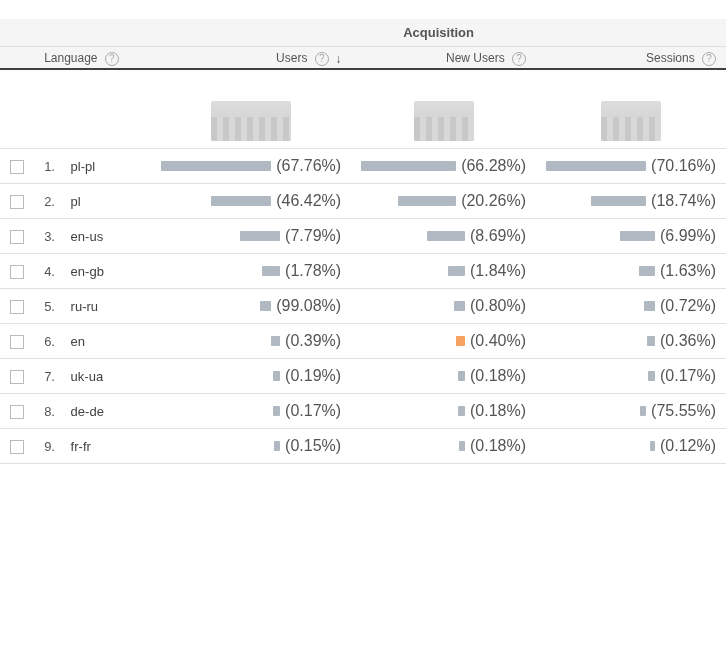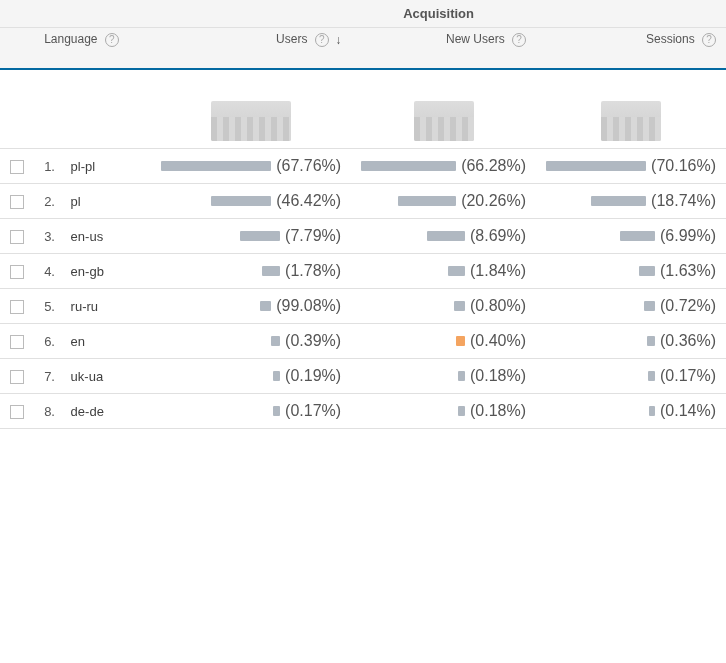--- a/index.html
+++ b/index.html
@@ -9,20 +9,21 @@
       color: #333;
       background: #fff;
     }
     .table-container {
       width: 726px;
       overflow: hidden;
     }
     table {
       width: 100%;
       border-collapse: collapse;
+      margin-top: 19px;
     }
     th, td {
       border-bottom: 1px solid #e0e0e0;
       padding: 8px 10px;
       vertical-align: middle;
     }
     th {
       background: #f5f5f5;
       font-weight: normal;
       color: #555;
@@ -134,23 +135,23 @@
       display: inline-block;
       cursor: pointer;
       vertical-align: middle;
     }
     .header-row-top th {
       border-bottom: 1px solid #e0e0e0;
       padding-top: 6px;
       padding-bottom: 6px;
     }
     .header-row-cols th {
-      border-bottom: 2px solid #0369a1;
+      border-bottom: 2px solid #404040;
       padding-top: 4px;
-      padding-bottom: 21px;
+      padding-bottom: 2px;
     }
     .data-row td {
       font-size: 13px;
     }
     .empty-row td {
       height: 80px;
       vertical-align: bottom;
       padding-bottom: 4px;
     }
   </style>
@@ -392,19 +393,44 @@
   </td>
           <td class="col-newusers">
     <span class="bar-container">
       <span class="bar" style="width:7px;"></span>
       <span class="pct">(0.18%)</span>
     </span>
   </td>
           <td class="col-sessions">
     <span class="bar-container">
       <span class="bar" style="width:6px;"></span>
-      <span class="pct">(0.14%)</span>
+      <span class="pct">(75.55%)</span>
+    </span>
+  </td>
+        </tr>
+        <tr class="data-row">
+          <td class="col-check"><span class="checkbox"></span></td>
+          <td class="col-language">
+    <span style="color:#555;margin-right:12px;">9.</span>
+    <a href="#" class="row-link">fr-fr</a>
+  </td>
+          <td class="col-users">
+    <span class="bar-container">
+      <span class="bar" style="width:6px;"></span>
+      <span class="pct">(0.15%)</span>
+    </span>
+  </td>
+          <td class="col-newusers">
+    <span class="bar-container">
+      <span class="bar" style="width:6px;"></span>
+      <span class="pct">(0.18%)</span>
+    </span>
+  </td>
+          <td class="col-sessions">
+    <span class="bar-container">
+      <span class="bar" style="width:5px;"></span>
+      <span class="pct">(0.12%)</span>
     </span>
   </td>
         </tr>
       </tbody>
   </table>
 </div>
 
 </body></html>

